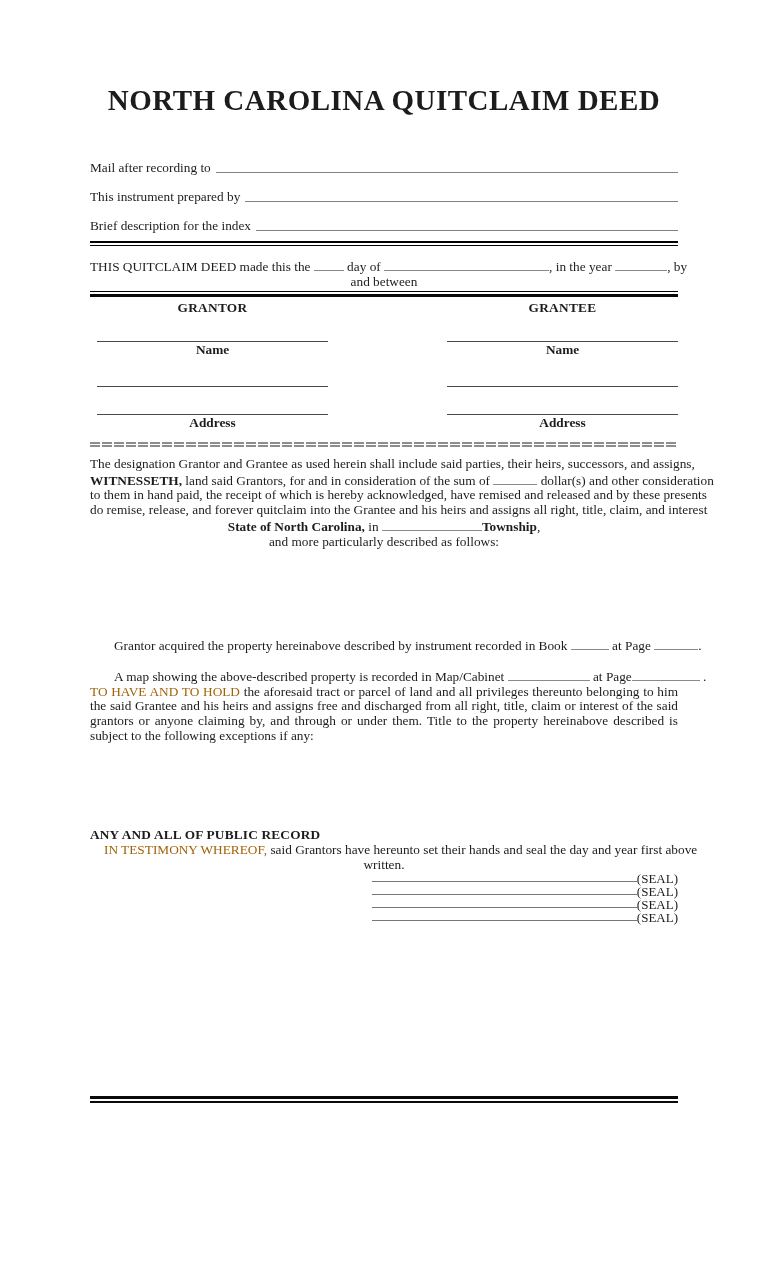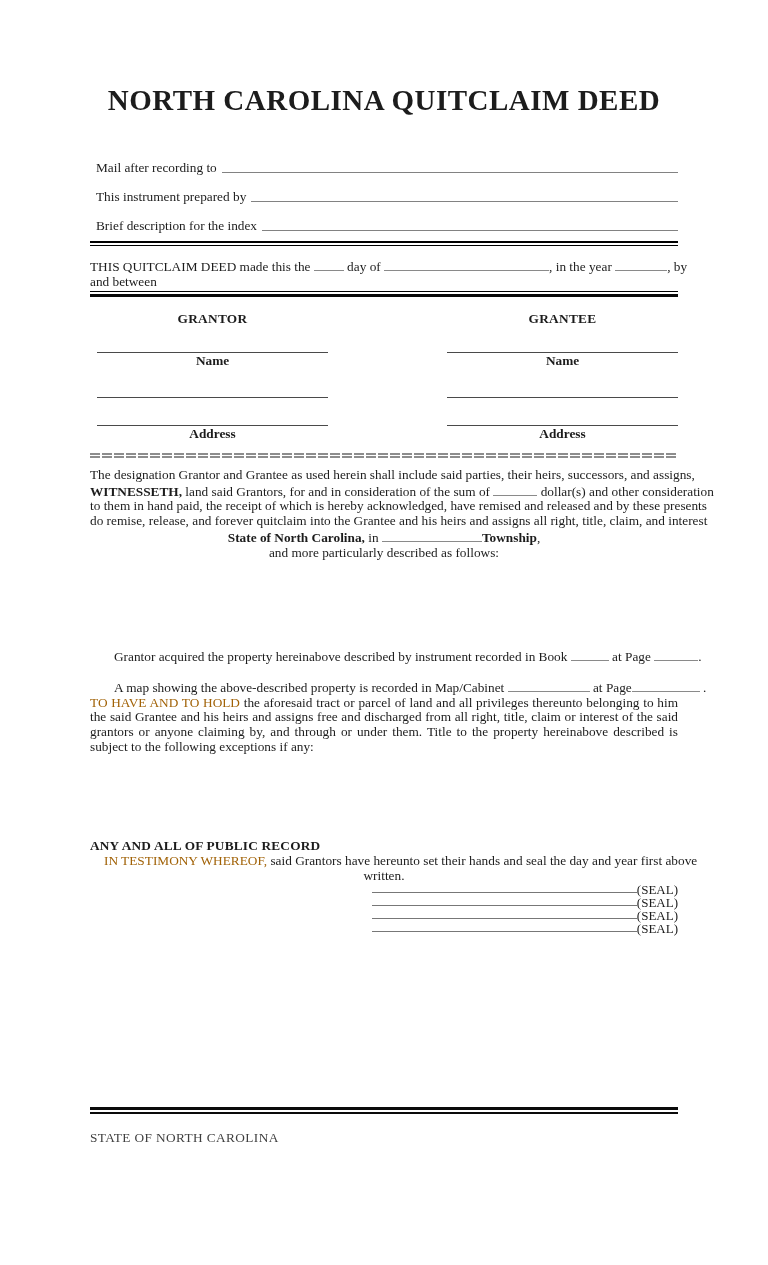--- a/index.html
+++ b/index.html
@@ -8,27 +8,27 @@
     font-family:"Liberation Serif","DejaVu Serif",serif;
     font-size:13.3px;color:#1c1c1c;overflow:hidden;
   }
   .page{padding:0 90px;}
   .b{font-weight:bold;}
   .g{color:#a16207;}
   .blank{display:inline-block;border-bottom:1px solid #8a8a8a;height:12px;vertical-align:baseline;}
   .doc-title{margin-top:84px;text-align:center;font-weight:bold;font-size:29px;line-height:33px;letter-spacing:.5px;white-space:nowrap;}
   .fields{margin-top:30px;}
   .field-row{display:flex;align-items:flex-end;height:29px;}
-  .field-label{white-space:nowrap;margin-left:6px;}
+  .field-label{white-space:nowrap;}
   .field-line{flex:1;border-bottom:1px solid #828282;margin-left:5px;margin-bottom:3px;}
   .rule-a{margin-top:7px;height:2px;border-top:2px solid #000;border-bottom:1px solid #000;}
   .deed-line{margin-top:12px;line-height:15px;white-space:nowrap;}
-  .and-between{line-height:15px;}
+  .and-between{text-align:center;line-height:15px;}
   .rule-b{margin-top:2px;height:2px;border-top:1px solid #000;border-bottom:3px solid #0a0a0a;}
-  .parties{display:flex;justify-content:space-between;padding-left:7px;margin-top:14px;margin-bottom:11px;}
+  .parties{display:flex;justify-content:space-between;padding-left:7px;margin-top:3px;margin-bottom:11px;}
   .party-col{width:231px;text-align:center;}
   .party-header{font-weight:bold;line-height:16px;letter-spacing:.3px;}
   .party-line{height:25px;border-bottom:1.5px solid #4a4a4a;}
   .party-line.l2{height:29px;}
   .party-line.l3{height:27px;}
   .party-label{font-weight:bold;line-height:15px;}
   .eq-sep{height:7px;
     background-image:
       repeating-linear-gradient(90deg,#8d8d8d 0 10px,transparent 10px 12px),
       repeating-linear-gradient(90deg,#8d8d8d 0 10px,transparent 10px 12px);
@@ -147,15 +147,14 @@
     <div class="seal-row">
       <span class="seal-line"></span>
       <span class="seal-label">(SEAL)</span>
     </div>
   </div>
 
   <div class="bottom-space"></div>
 
   <div class="rule-c"></div>
 
-  <div class="state-line">STATE OF NORTH CAROLINA</div>
 
 </div>
 
 </body></html>

